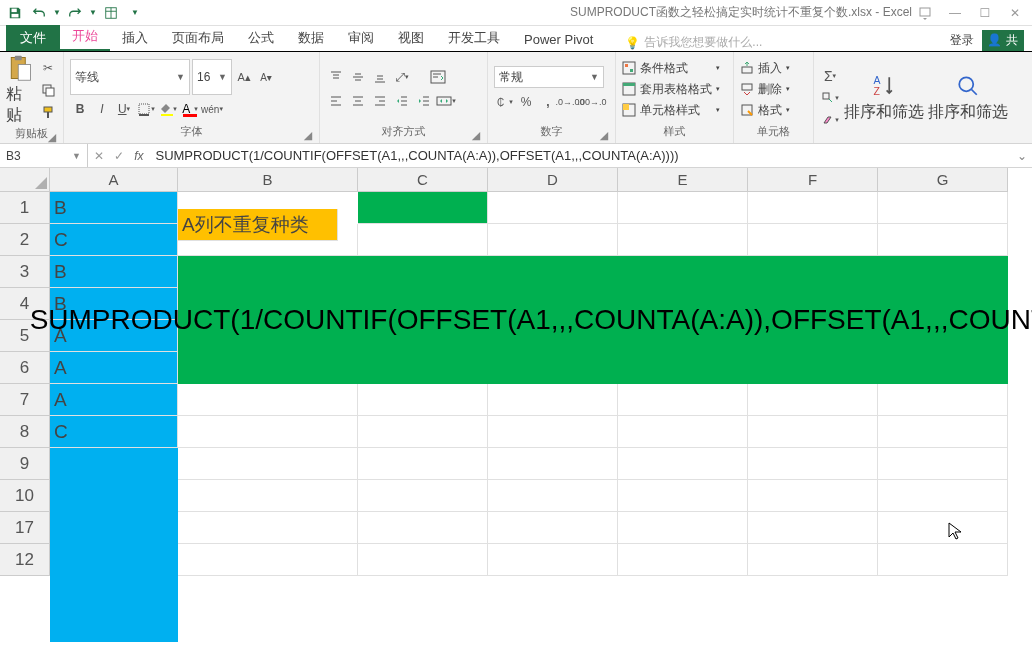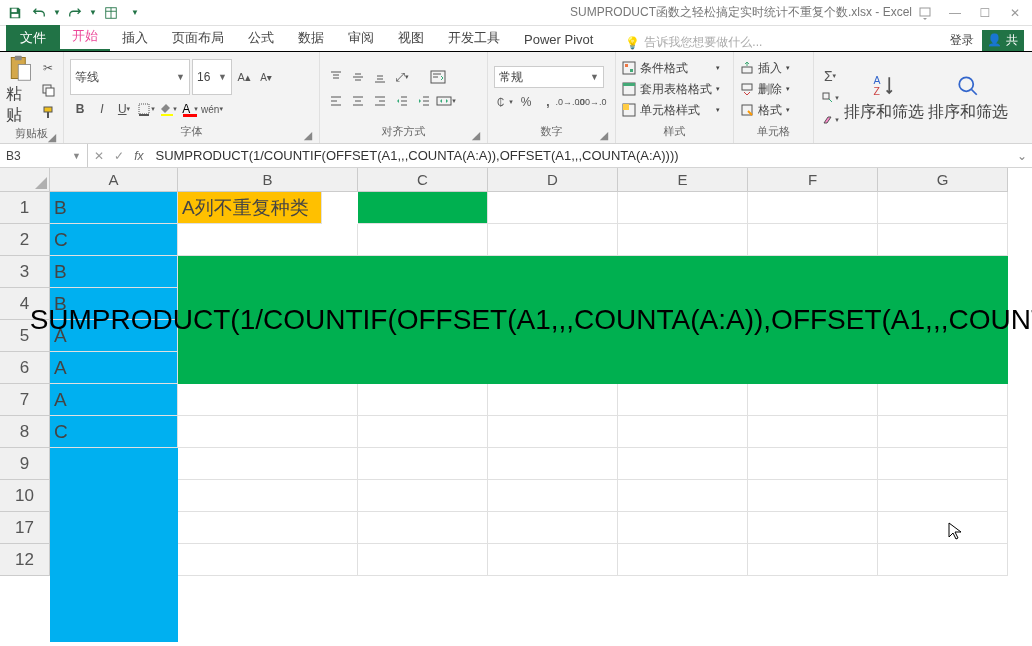--- a/index.html
+++ b/index.html
@@ -481,21 +481,21 @@
 
     <div class="cell" style="left:0;top:0;width:128px;height:32px">B</div>
     <div class="cell" style="left:0;top:32px;width:128px;height:32px">C</div>
     <div class="cell" style="left:0;top:64px;width:128px;height:32px">B</div>
     <div class="cell" style="left:0;top:96px;width:128px;height:32px">B</div>
     <div class="cell" style="left:0;top:128px;width:128px;height:32px">A</div>
     <div class="cell" style="left:0;top:160px;width:128px;height:32px">A</div>
     <div class="cell" style="left:0;top:192px;width:128px;height:32px">A</div>
     <div class="cell" style="left:0;top:224px;width:128px;height:32px">C</div>
 
-    <div class="cell b1" style="left:128px;top:0;width:144px;height:32px">A列不重复种类</div>
+    <div class="cell b1" style="left:128px;top:17px;width:160px;height:32px">A列不重复种类</div>
 
     <div class="cell c1" style="left:308px;top:0;width:130px;height:32px"></div>
 
     <div class="cell" style="left:438px;top:0;width:130px;height:32px"></div>
     <div class="cell" style="left:568px;top:0;width:130px;height:32px"></div>
     <div class="cell" style="left:698px;top:0;width:130px;height:32px"></div>
     <div class="cell" style="left:828px;top:0;width:130px;height:32px"></div>
 
     <div class="big-formula" style="left:128px;top:64px;width:830px;height:128px">SUMPRODUCT(1/COUNTIF(OFFSET(A1,,,COUNTA(A:A)),OFFSET(A1,,,COUNTA(A:A))))</div>
 

